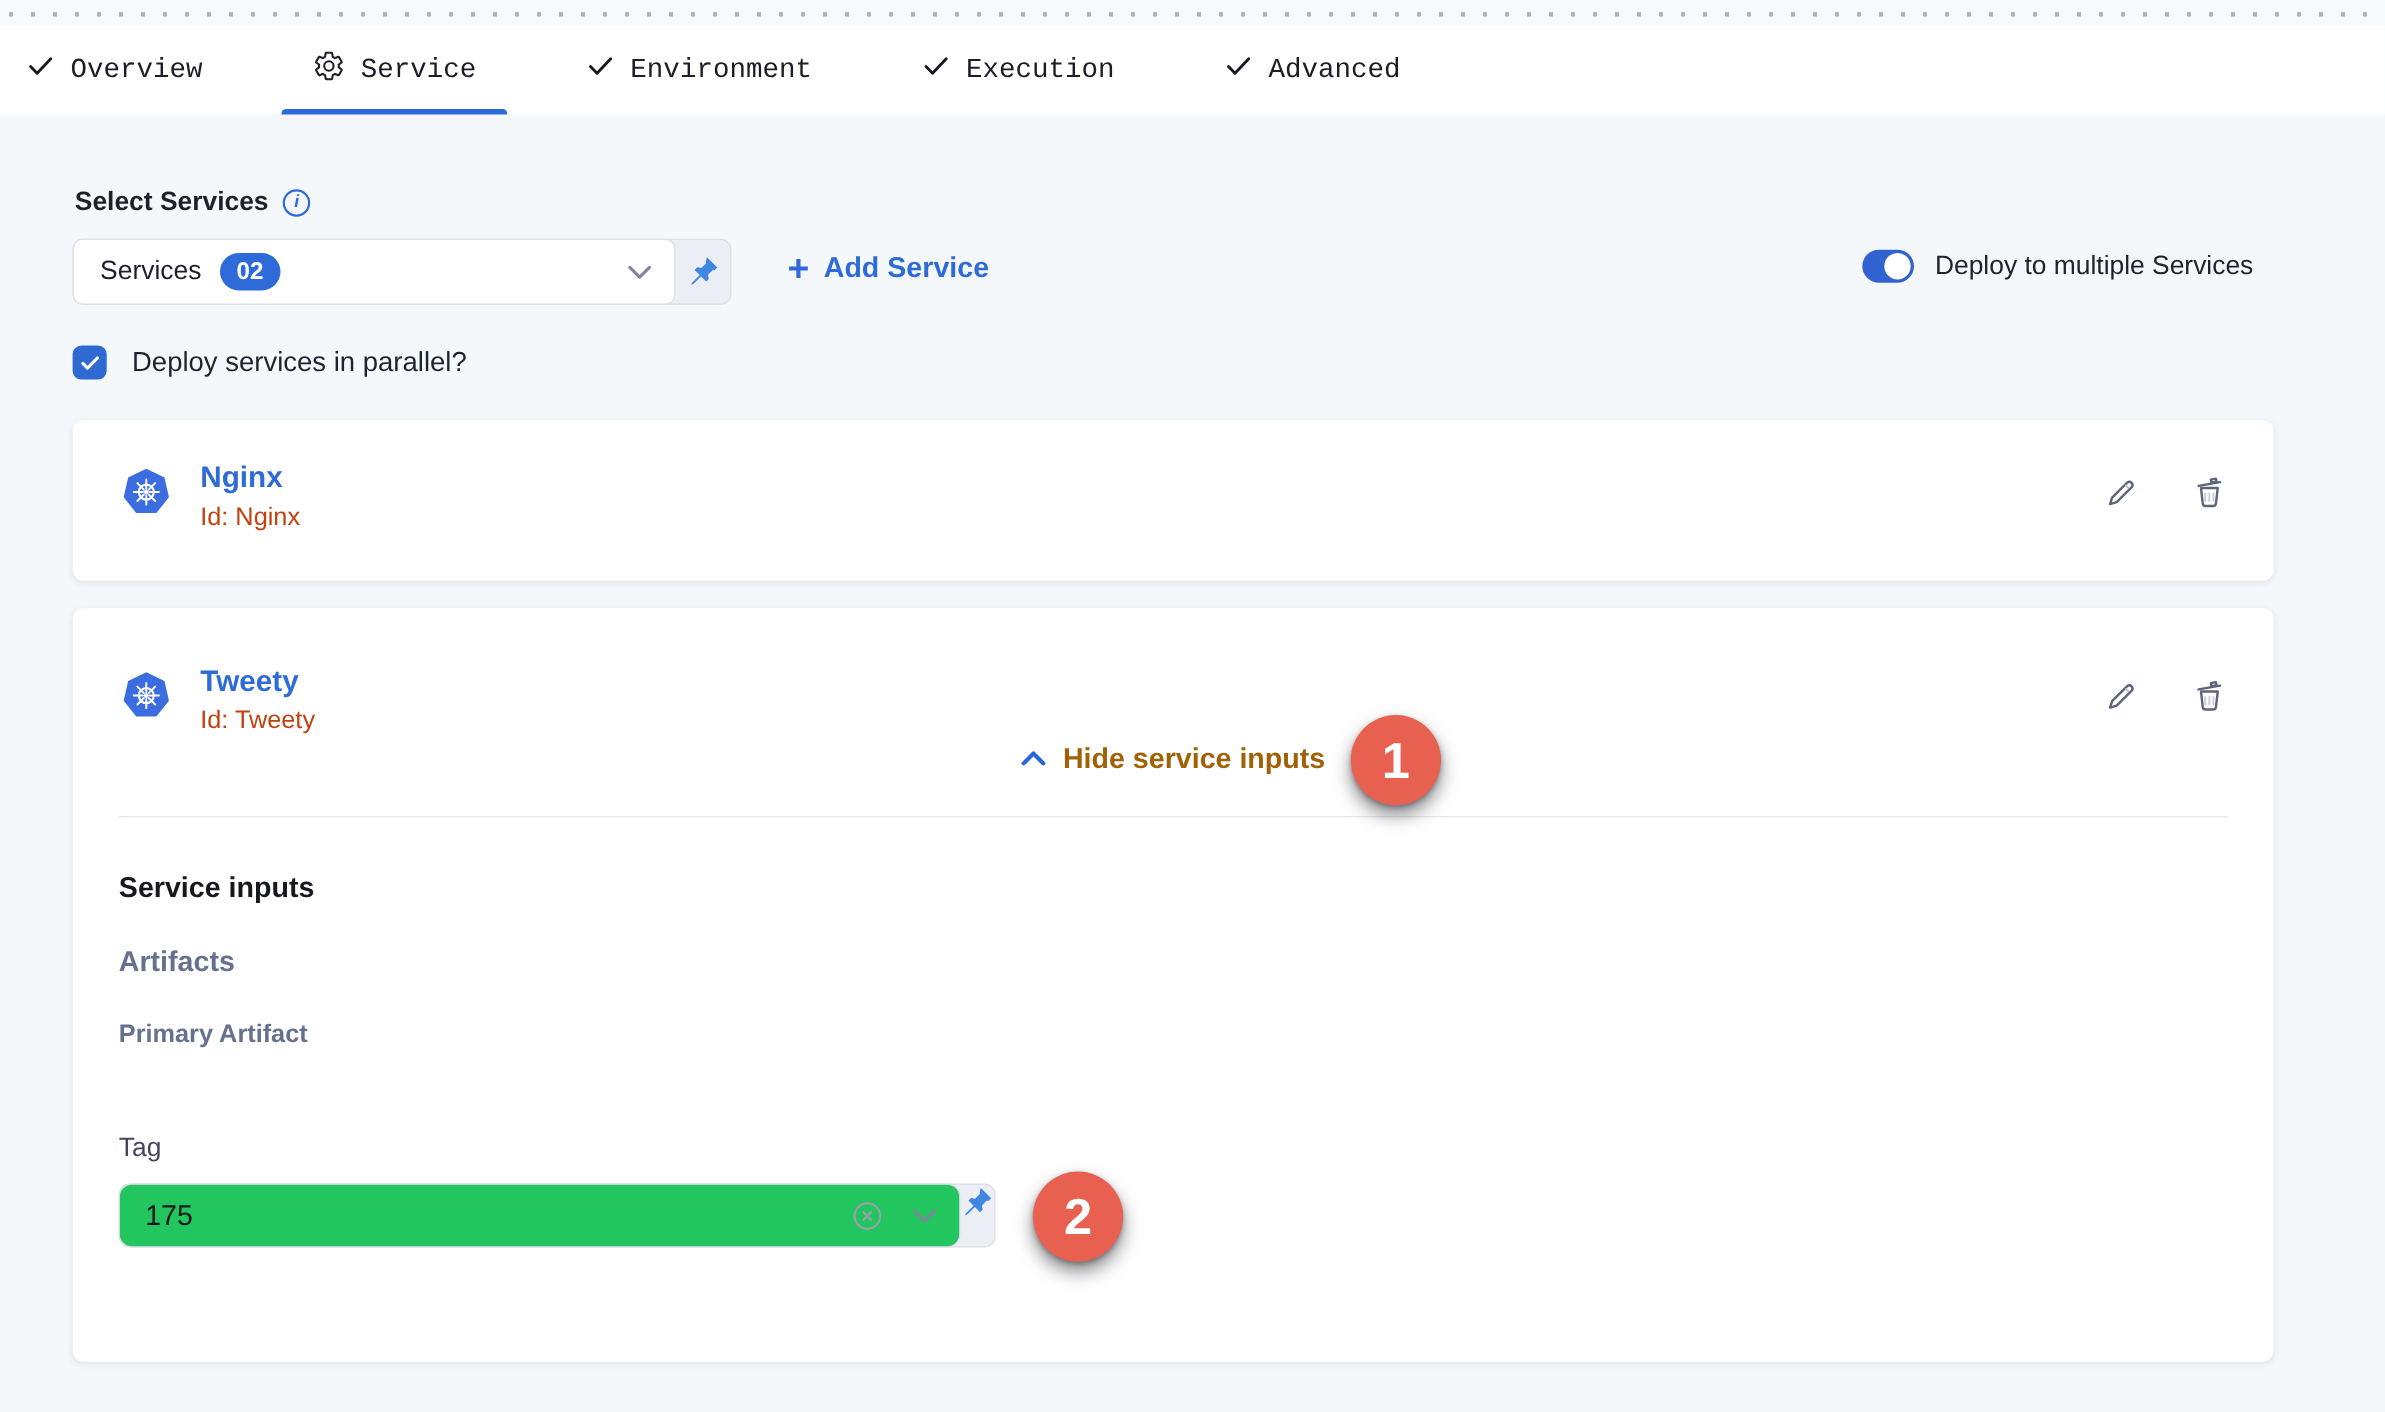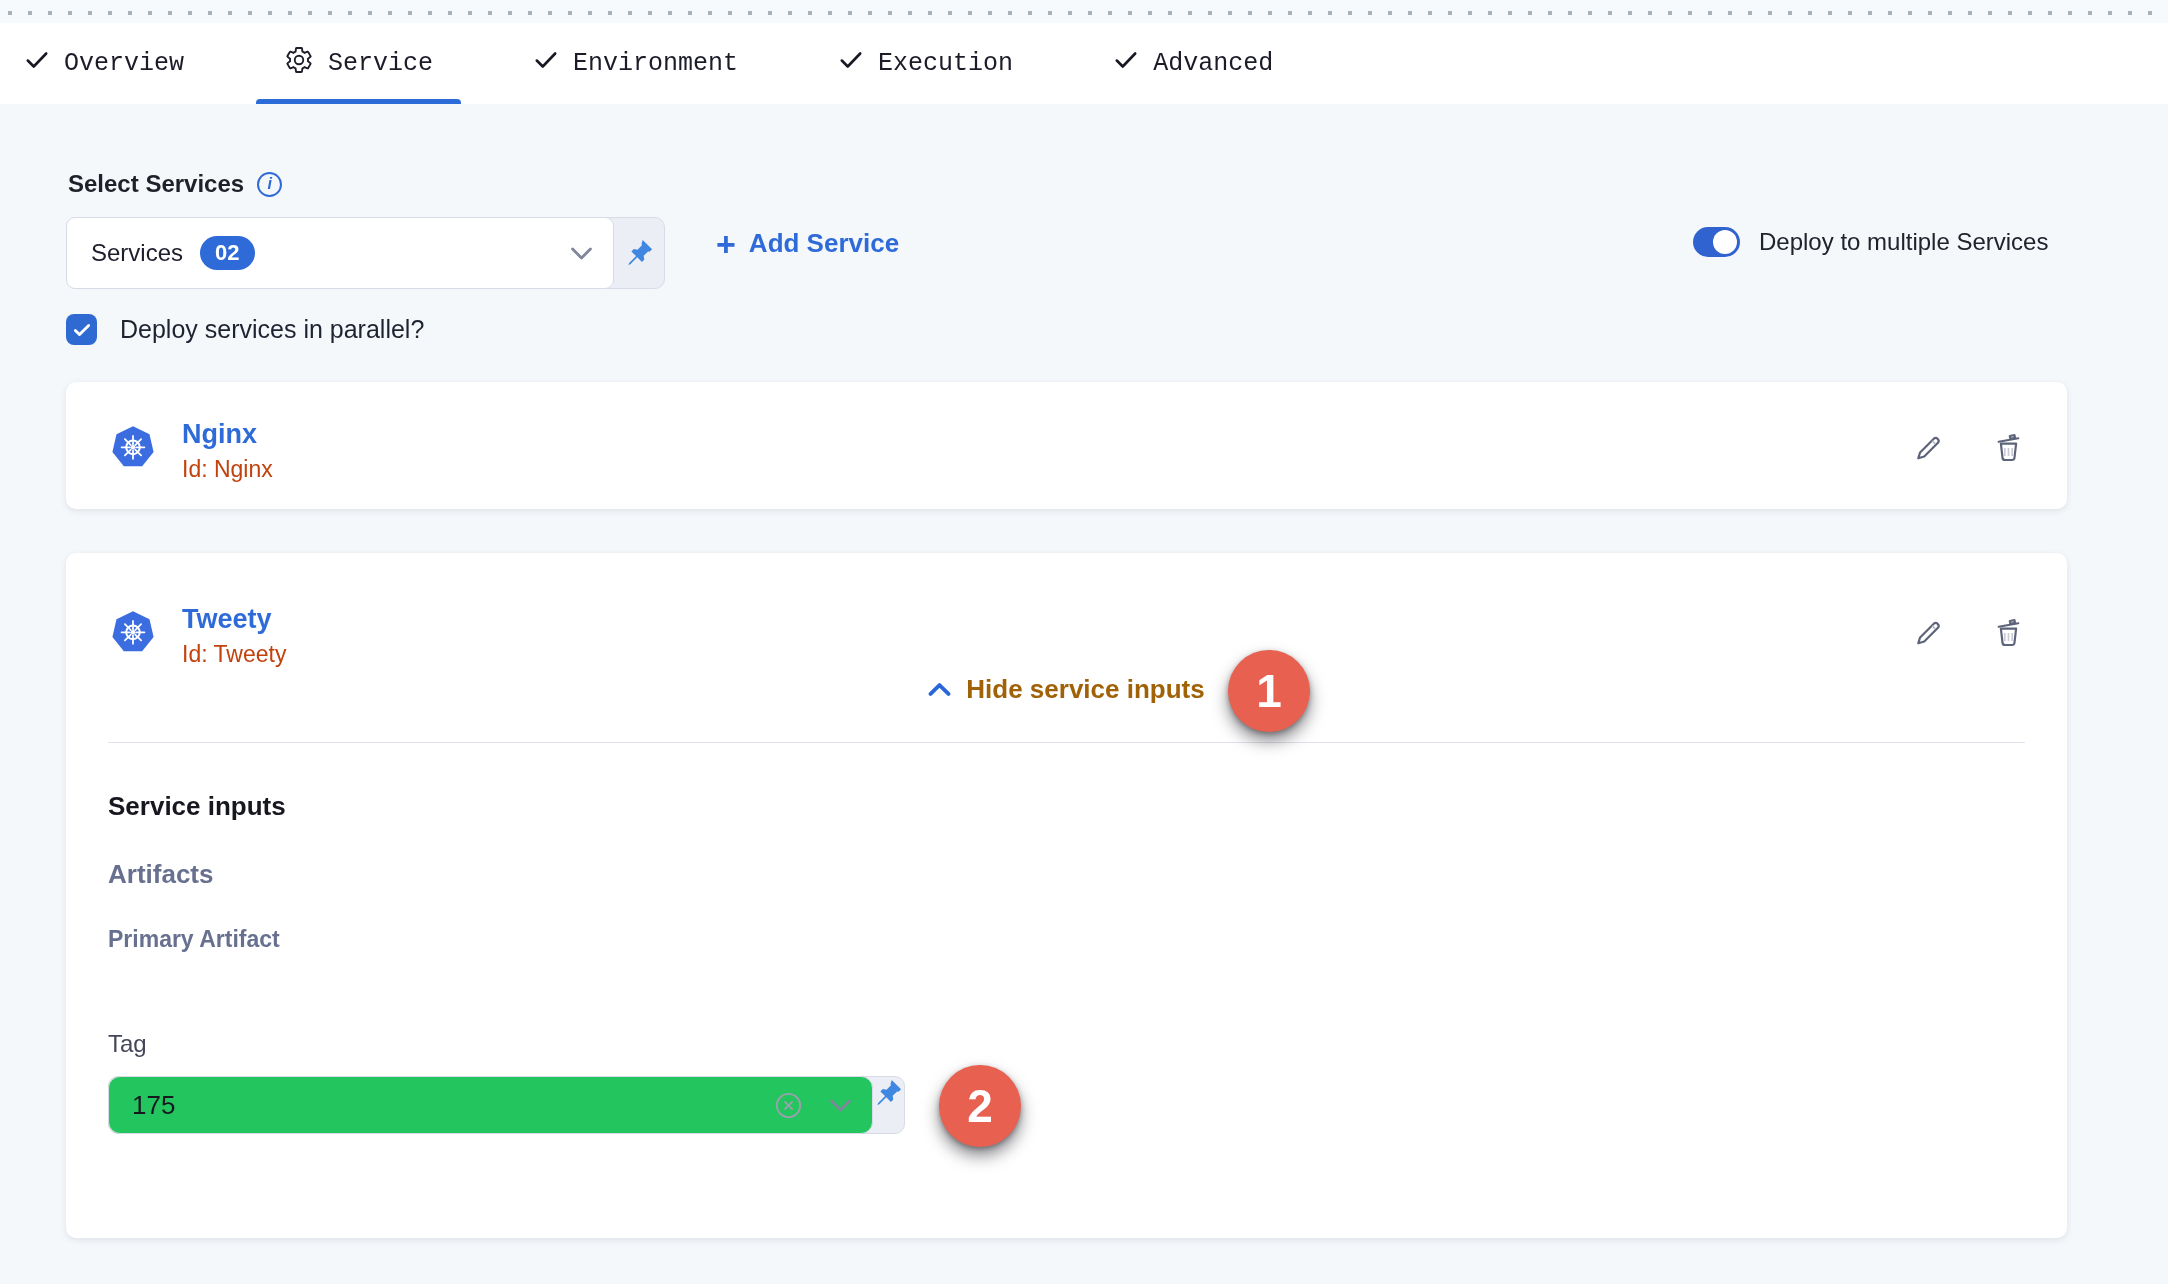--- a/index.html
+++ b/index.html
@@ -39,41 +39,41 @@
     display: flex; align-items: center; justify-content: center;
   }
 
   .combo { position: absolute; display: flex; background: #eceef5; border: 1px solid #d9dce6; border-radius: 10px; }
   .combo .main {
     background: #fff; border: 1px solid #d9dce6; border-radius: 9px; margin: -1px;
     display: flex; align-items: center;
   }
   .combo .pinbox { flex: 1; display: flex; align-items: center; justify-content: center; cursor: pointer; }
 
-  .svc-combo { top: 217px; left: 66px; width: 599px; height: 72px; }
+  .svc-combo { top: 217px; left: 66px; width: 599px; height: 60px; }
   .svc-combo .main { width: 548px; padding: 0 20px 0 24px; gap: 17px; cursor: pointer; }
   .svc-combo .val { font-size: 24px; font-weight: 500; color: #1d1d2c; }
   .count-pill { background: #2f6bd8; color: #fff; font-weight: 700; font-size: 22px; border-radius: 999px; padding: 4px 15px; }
   .combo .chev { margin-left: auto; display: flex; align-items: center; }
 
   .addsvc { position: absolute; top: 228px; left: 716px; display: flex; align-items: center; gap: 13px; color: #2f6bd8; font-weight: 700; font-size: 26px; cursor: pointer; }
   .addsvc .plus { font-size: 34px; font-weight: 600; line-height: 28px; }
 
   .toggle-row { position: absolute; top: 227px; left: 1693px; display: flex; align-items: center; gap: 19px; }
   .toggle { width: 47px; height: 30px; border-radius: 15px; background: #3063cf; position: relative; cursor: pointer; }
   .toggle .knob { position: absolute; top: 3px; left: 20px; width: 24px; height: 24px; border-radius: 50%; background: #fff; }
   .toggle-label { font-size: 24px; color: #21222c; }
 
   .cb-row { position: absolute; top: 314px; left: 66px; display: flex; align-items: center; gap: 23px; }
   .checkbox { width: 31px; height: 31px; border-radius: 8px; background: #2e6ad1; display: flex; align-items: center; justify-content: center; cursor: pointer; }
   .cb-label { font-size: 25px; color: #1f2230; }
 
   
   .card { position: absolute; left: 66px; width: 2001px; background: #fff; border-radius: 10px; box-shadow: 0 2px 6px rgba(96,97,112,.14); }
-  .card1 { top: 382px; height: 127px; padding-left: 27px; }
+  .card1 { top: 382px; height: 146px; padding-left: 27px; }
   .card2 { top: 553px; height: 685px; }
 
   .svc-head { position: absolute; left: 45px; display: flex; gap: 27px; }
   .card1 .svc-head { top: 38px; }
   .card2 .svc-head { top: 52px; }
   .k8s { width: 44px; height: 46px; margin-top: 3px; }
   .svc-name { font-size: 27px; font-weight: 600; color: #2f6bd8; line-height: 1.1; cursor: pointer; }
   .svc-id { font-size: 23px; color: #c2410c; margin-top: 6px; }
 
   .head-actions { position: absolute; right: 40px; display: flex; gap: 44px; }

